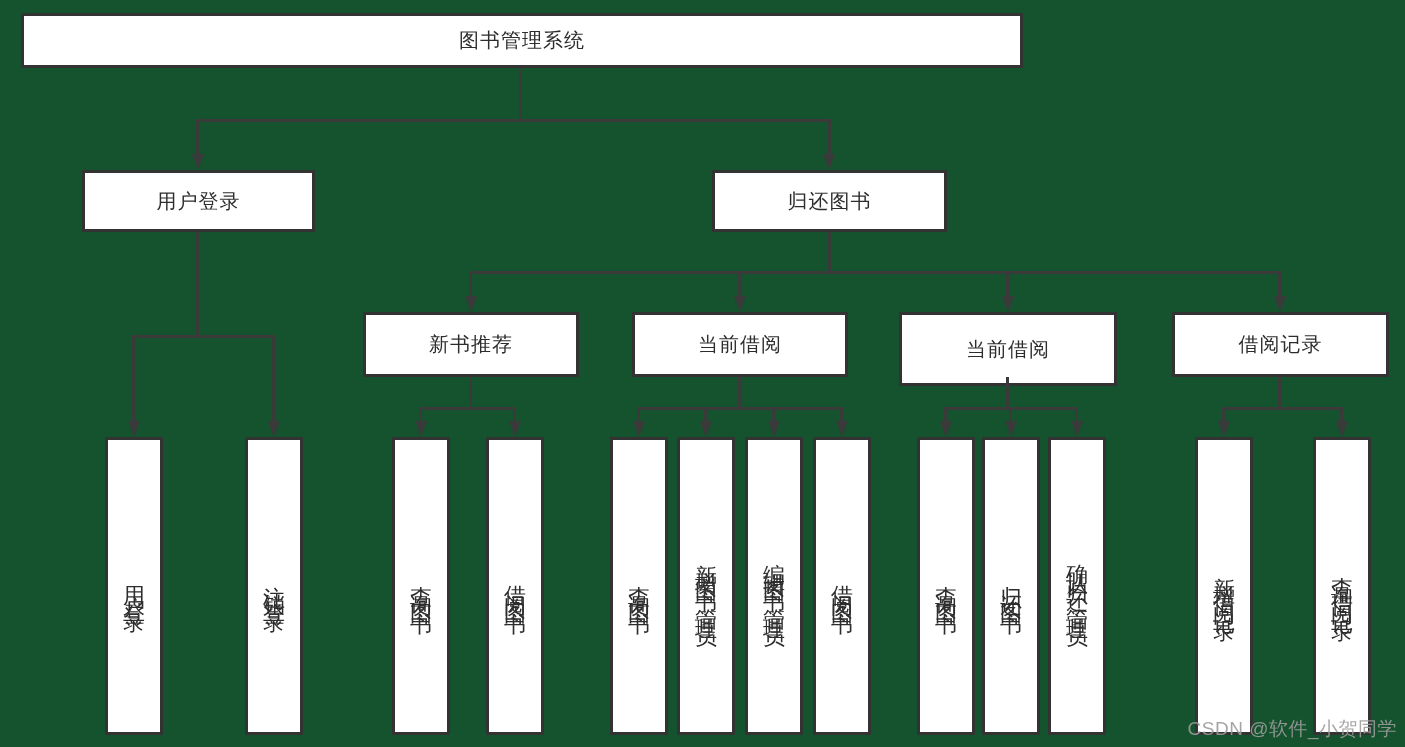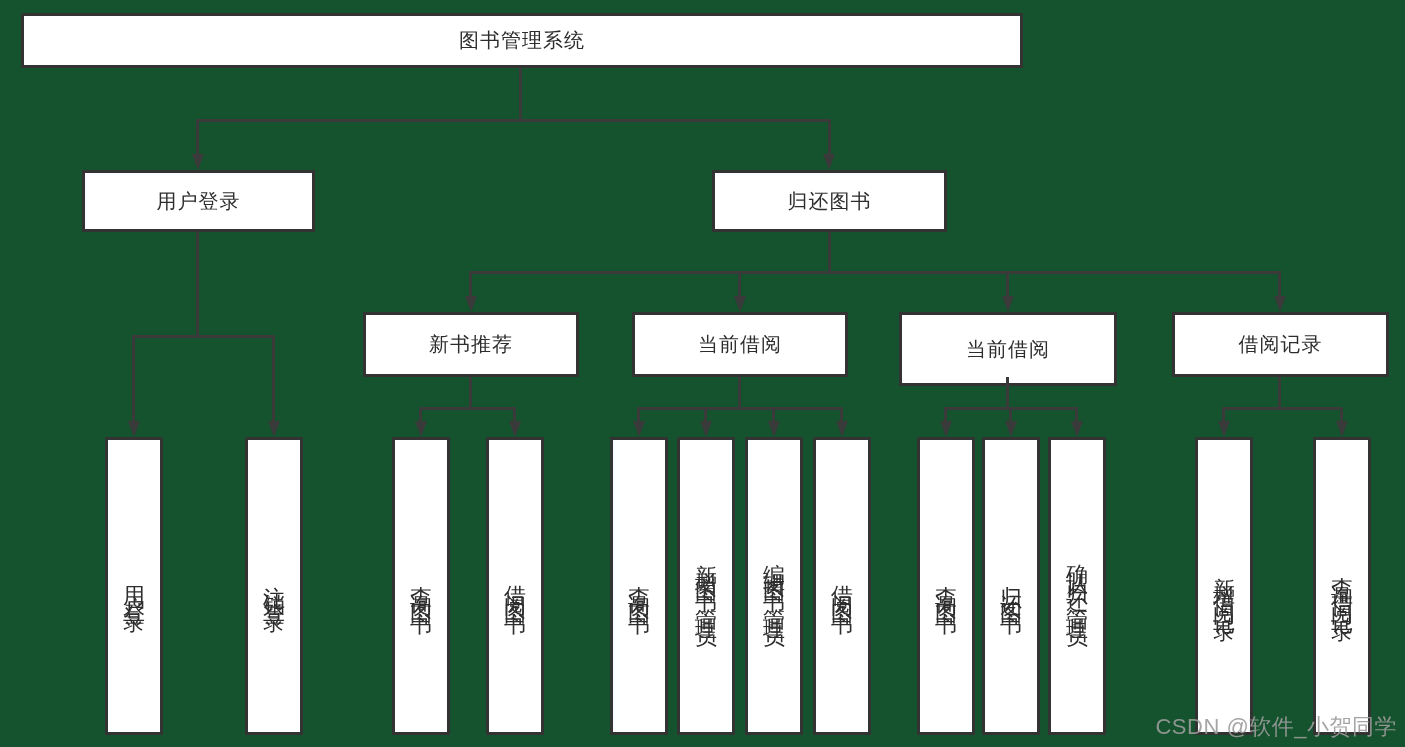--- a/index.html
+++ b/index.html
@@ -32,21 +32,21 @@
   .hline{position:absolute;height:3px;background:#3a3a3a;}
   .arrow{
     position:absolute;width:0;height:0;
     border-left:6px solid transparent;
     border-right:6px solid transparent;
     border-top:16px solid #3a3a3a;
   }
   .watermark{
     position:absolute;
     right:8px;bottom:5px;
-    font-size:22px;
+    font-size:19px;
     color:rgba(155,155,155,0.9);
     letter-spacing:0.5px;
     z-index:5;
     white-space:nowrap;
   }
 </style>
 </head>
 <body>
 
 <div id="stage">

